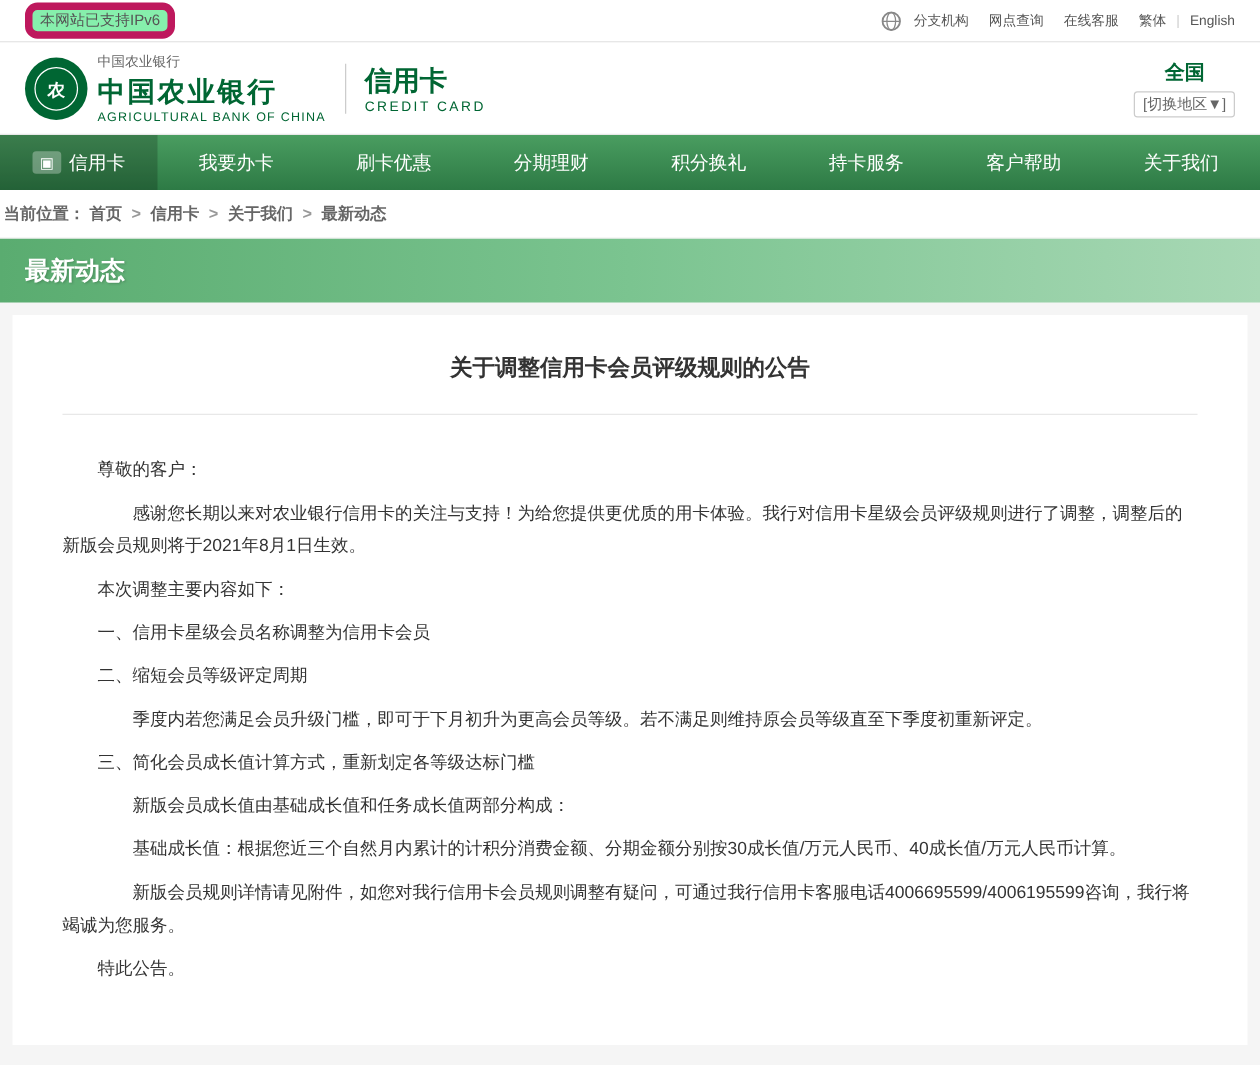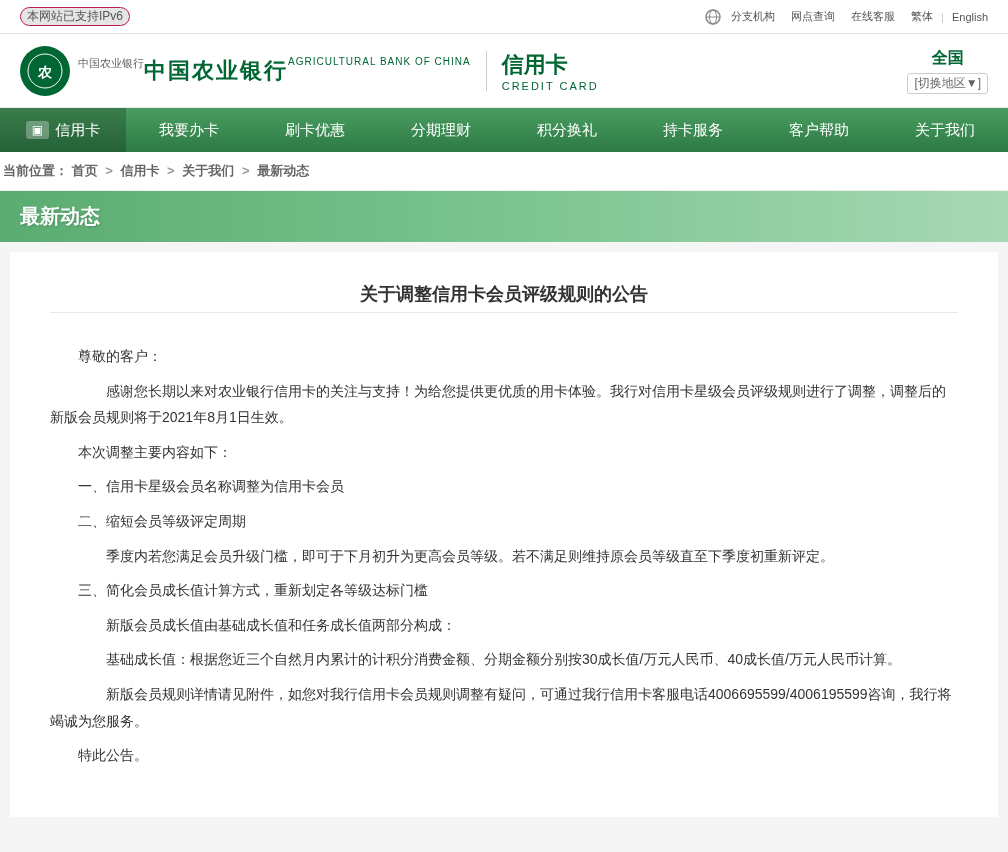--- a/index.html
+++ b/index.html
@@ -35,21 +35,21 @@
     .logo-area { display: flex; align-items: center; gap: 0; }
     .logo-emblem {
       width: 50px; height: 50px;
       background: #006633;
       border-radius: 50%;
       display: flex; align-items: center; justify-content: center;
       margin-right: 8px;
       flex-shrink: 0;
     }
     .logo-emblem svg { width: 36px; height: 36px; }
-    .logo-text-area { display: flex; }
+    .logo-text-area { display: flex; flex-direction: column; }
     .logo-cn { font-size: 22px; font-weight: bold; color: #006633; letter-spacing: 2px; }
     .logo-en { font-size: 10px; color: #006633; letter-spacing: 1px; }
     .logo-cn-small { font-size: 11px; color: #666; margin-bottom: 2px; }
     .divider-v { width: 1px; height: 40px; background: #ccc; margin: 0 15px; }
     .credit-card-label { display: flex; flex-direction: column; align-items: flex-start; }
     .credit-card-cn { font-size: 22px; color: #006633; font-weight: bold; }
     .credit-card-en { font-size: 11px; color: #006633; letter-spacing: 2px; }
 
     .header-region { margin-left: auto; display: flex; align-items: center; gap: 4px; font-size: 14px; flex-direction: column; }
     .region-label { color: #006633; font-weight: bold; font-size: 16px; }
@@ -116,37 +116,37 @@
       padding: 30px 40px 40px;
       min-height: 500px;
     }
 
     .article-title {
       text-align: center;
       font-size: 18px;
       font-weight: bold;
       color: #333;
       margin-bottom: 30px;
-      padding-bottom: 6px;
+      padding-bottom: 25px;
       border-bottom: 1px solid #e8e8e8;
     }
 
     .article-body { line-height: 1.9; color: #333; font-size: 14px; }
     .article-body p { margin-bottom: 8px; }
     .article-body .indent1 { text-indent: 2em; }
     .article-body .indent2 { text-indent: 4em; }
     .article-body .section-title { text-indent: 2em; font-weight: normal; }
     .article-body .sub-item { text-indent: 4em; }
 
     
     .ipv6-badge {
       display: inline-block;
-      background: #e5e5e5;
+      background: #86efac;
       color: #006633;
-      border: 1px solid #be185d;
+      border: 6px solid #be185d;
       border-radius: 10px;
       font-size: 11px;
       padding: 0 6px;
       margin-right: 4px;
     }
   </style>
 </head>
 <body>
 
 <div class="top-bar">

